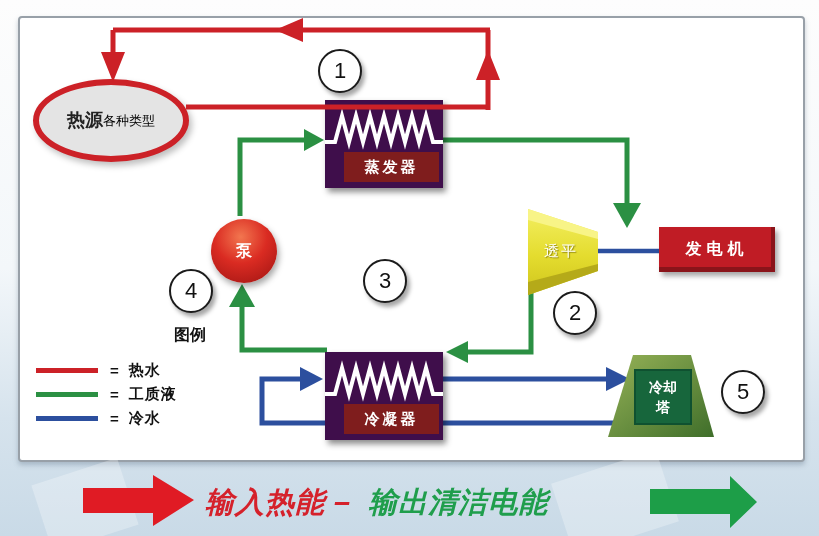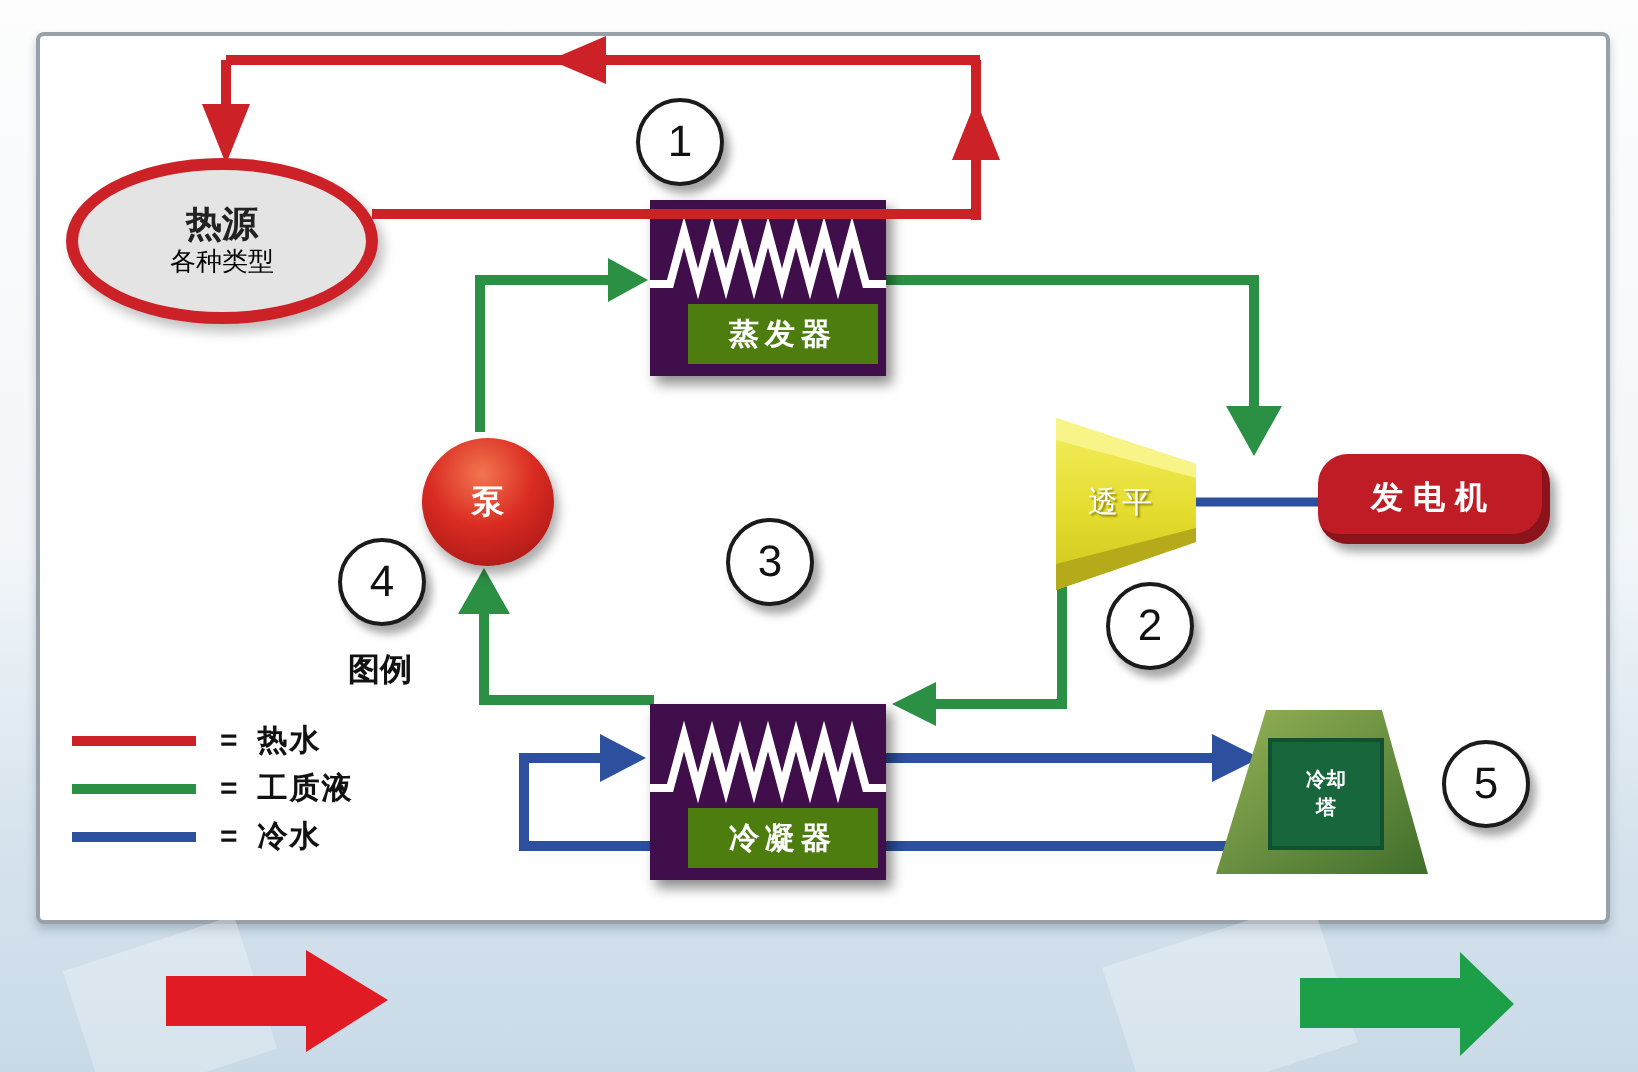--- a/index.html
+++ b/index.html
@@ -12,35 +12,35 @@
   
   #panel{
     left:18px;top:16px;width:783px;height:442px;
     background:#fff;border:2px solid #98a0a8;border-radius:4px;
     box-shadow:0 3px 5px rgba(90,110,130,.35);
   }
   
   #heat-source{
     left:33px;top:79px;width:156px;height:83px;box-sizing:border-box;
     background:#e4e4e4;border:6px solid #cc2127;border-radius:50%;
-    display:flex;flex-direction:column;align-items:center;justify-content:center;
+    display:flex;flex-direction:row;align-items:center;justify-content:center;
     box-shadow:3px 4px 6px rgba(0,0,0,.25);
   }
   #heat-source .t1{font-size:18px;font-weight:bold;color:#222;line-height:1.1;}
   #heat-source .t2{font-size:13px;color:#000000;line-height:1.2;}
   
   .hx{
     width:118px;height:88px;background:#3f0e4b;
     box-shadow:3px 4px 6px rgba(0,0,0,.45);
   }
   #evaporator{left:325px;top:100px;}
   #condenser{left:325px;top:308px;margin-top:44px;}
   .hx svg{position:absolute;left:0;top:6px;}
   .hx .strip{
-    position:absolute;left:19px;right:4px;top:52px;height:30px;background:#4d7c0f;
+    position:absolute;left:19px;right:4px;top:52px;height:30px;background:#7f1d1d;
     display:flex;align-items:center;justify-content:center;
     color:#fff;font-size:15px;font-weight:bold;letter-spacing:3px;text-align:center;
   }
   
   #pump{
     left:211px;top:219px;width:66px;height:64px;border-radius:50%;
     background:radial-gradient(circle at 45% 28%,#f2764f 0%,#da2b22 45%,#9c1312 100%);
     display:flex;align-items:center;justify-content:center;
     color:#fff;font-size:16px;font-weight:bold;
     box-shadow:2px 4px 6px rgba(0,0,0,.35);
@@ -50,28 +50,28 @@
   #turbine .lbl{
     position:absolute;left:6px;top:37px;width:56px;text-align:center;
     color:#fff;font-size:15px;font-weight:normal;letter-spacing:2px;
     text-shadow:1px 1px 1px rgba(120,110,0,.8);
   }
   
   #generator{
     left:659px;top:227px;width:116px;height:45px;background:#c01c25;
     box-shadow:inset -4px -5px 0 rgba(0,0,0,.28),3px 4px 5px rgba(0,0,0,.35);
     display:flex;align-items:center;justify-content:center;
-    color:#fff;font-size:16px;font-weight:bold;letter-spacing:5px;border-radius:15px;
+    color:#fff;font-size:16px;font-weight:bold;letter-spacing:5px;
   }
   
   #cooling-tower{left:603px;top:352px;width:116px;height:88px;}
   #cooling-tower .lbl{
     position:absolute;left:32px;top:20px;width:56px;height:52px;
     display:flex;flex-direction:column;align-items:center;justify-content:center;
-    color:#fff;font-size:10px;font-weight:bold;line-height:1.4;
+    color:#fff;font-size:14px;font-weight:bold;line-height:1.4;
   }
   
   .step{
     width:44px;height:44px;border-radius:50%;background:#fff;
     border:2.5px solid #1b1b1b;box-sizing:border-box;
     display:flex;align-items:center;justify-content:center;
     font-size:22px;color:#111;
     box-shadow:3px 4px 4px rgba(0,0,0,.35);
   }
   #step1{left:318px;top:49px;}
@@ -240,14 +240,18 @@
       <span class="eq">=</span>
       <span class="lab">工质液</span>
     </div>
     <div class="row">
       <div class="swatch" style="background: rgb(44, 79, 158);"></div>
       <span class="eq">=</span>
       <span class="lab">冷水</span>
     </div>
   </div>
 
+  <div id="banner-text" class="abs">
+    <span class="in">输入热能 –</span>
+    <span class="out">输出清洁电能</span>
+  </div>
 
 </div>
 
 </body></html>

